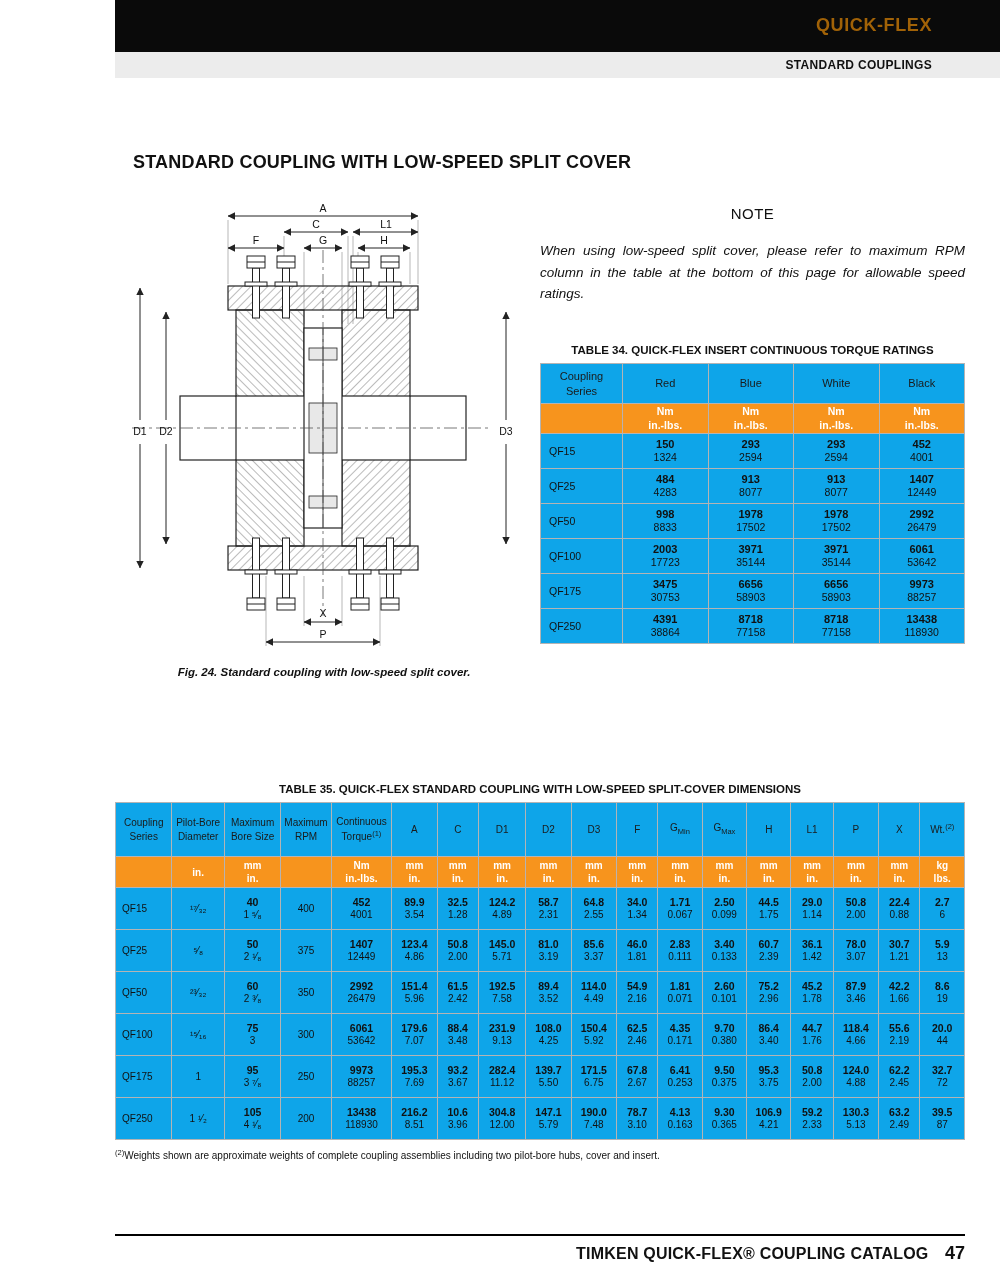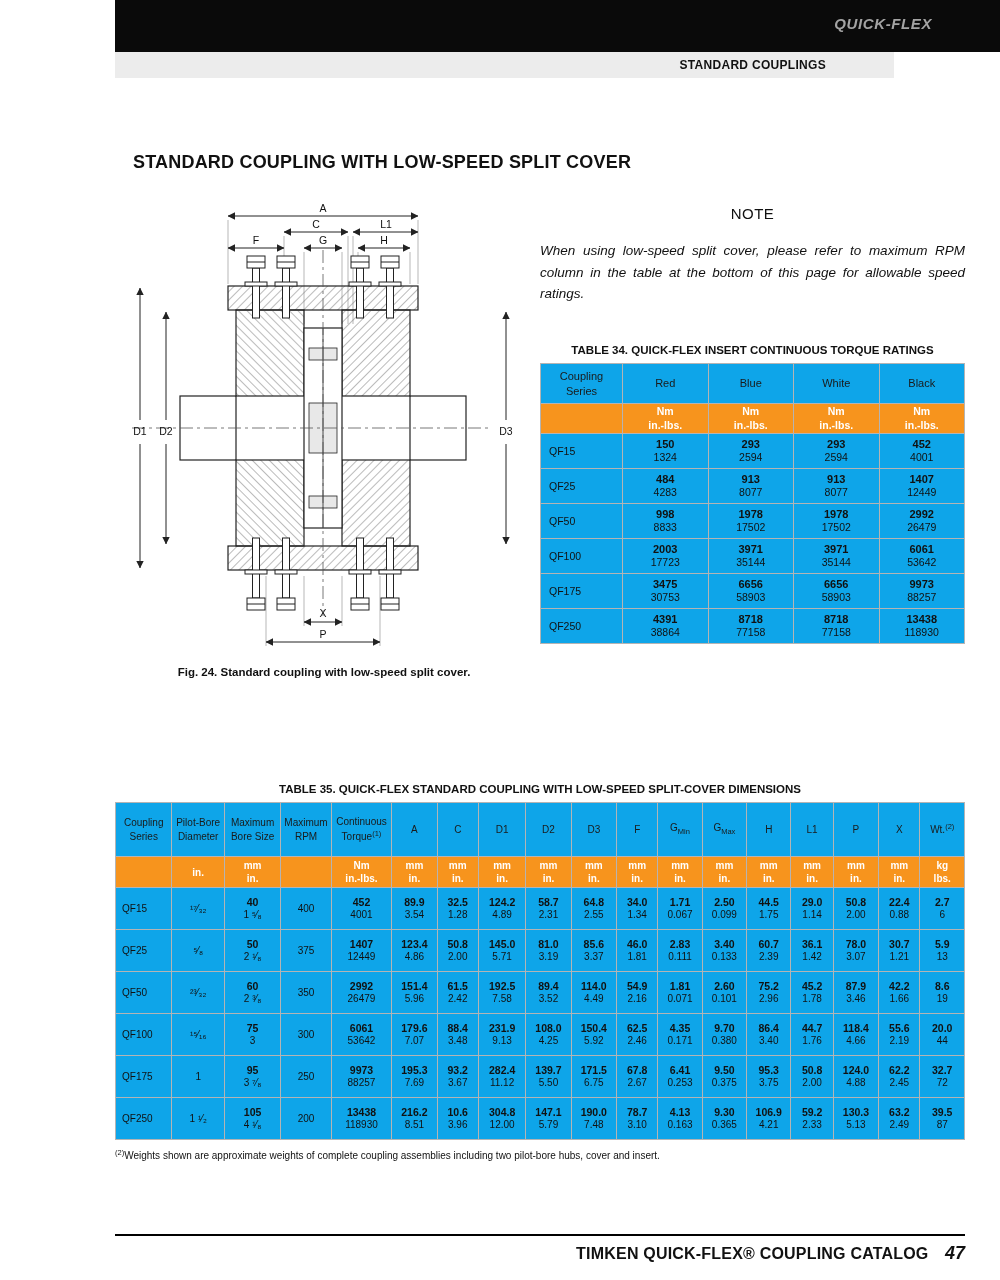--- a/index.html
+++ b/index.html
@@ -4,31 +4,31 @@
 <style>
   * { box-sizing: border-box; }
   html,body { margin:0; padding:0; background:#ffffff; }
   .page {
     position:relative; width:1000px; height:1280px; background:#fff;
     font-family:"Liberation Sans", sans-serif; color:#111; overflow:hidden;
   }
 
   
   .bar-black { position:absolute; top:0; left:115px; width:885px; height:52px; background:#0a0a0a; }
-  .bar-black .brand { position:absolute; right:68px; top:15px; color:#a3a3a3; font-size:15px; font-weight:bold; letter-spacing:.6px;font-style:italic; }
-  .bar-gray { position:absolute; top:52px; left:115px; width:779px; height:26px; background:#ececec; }
+  .bar-black .brand { position:absolute; right:68px; top:15px; color:#a16207; font-size:18px; font-weight:bold; letter-spacing:.6px; }
+  .bar-gray { position:absolute; top:52px; left:115px; width:885px; height:26px; background:#ececec; }
   .bar-gray .section { position:absolute; right:68px; top:6px; color:#111; font-size:12px; font-weight:bold; letter-spacing:.3px; }
 
   
   .page-title { position:absolute; left:115px; top:140px; font-size:18px; font-weight:bold; letter-spacing:.2px;margin-left:18px; }
 
   
   .figure { position:absolute; left:118px; top:198px; width:412px; }
   .figure svg { display:block; }
-  .fig-caption { margin-top:6px; text-align:center; font-weight:bold; font-size:11.5px; }
+  .fig-caption { margin-top:6px; text-align:center; font-weight:bold; font-size:11.5px;font-style:italic; }
 
   
   .note-block { position:absolute; left:540px; top:205px; width:425px; }
   .note-heading { margin:0 0 18px; text-align:center; font-size:15px; font-weight:normal; letter-spacing:.5px; }
   .note-text { margin:0; font-style:italic; font-size:13.5px; line-height:1.6; text-align:justify; }
 
   .table34-block { position:absolute; left:540px; top:344px; width:425px; }
   .table35-block { position:absolute; left:115px; top:783px; width:850px; }
   .table-title { margin:0 0 7px; text-align:center; font-weight:bold; font-size:11.5px; }
 
@@ -63,21 +63,21 @@
   #table35 .v-single { font-size:10px; }
   col.c-series{width:56px} col.c-bore{width:52px} col.c-maxbore{width:56px}
   col.c-rpm{width:50px} col.c-torque{width:60px} col.c-dim{width:41px}
   col.c-dim2{width:45px} col.c-d1{width:47px} col.c-g{width:44px} col.c-l1{width:42px}
 
   
   .footnotes { position:absolute; left:115px; top:1148px; width:850px; font-size:10px; }
   .footnotes p { margin:0 0 3px; }
   .footer { position:absolute; left:115px; top:1234px; width:850px; border-top:2.5px solid #000; padding-top:7px; text-align:right; }
   .footer .cat { font-weight:bold; font-size:16px; letter-spacing:.2px; }
-  .footer .pg { font-weight:bold; font-size:18px; margin-left:12px;font-style:italic; }
+  .footer .pg { font-weight:bold; font-size:18px; margin-left:12px; }
 </style>
 </head>
 <body>
 
 <div class="page">
 
   <div class="bar-black">
     <span class="brand">QUICK-FLEX</span>
   </div>
   <div class="bar-gray">

